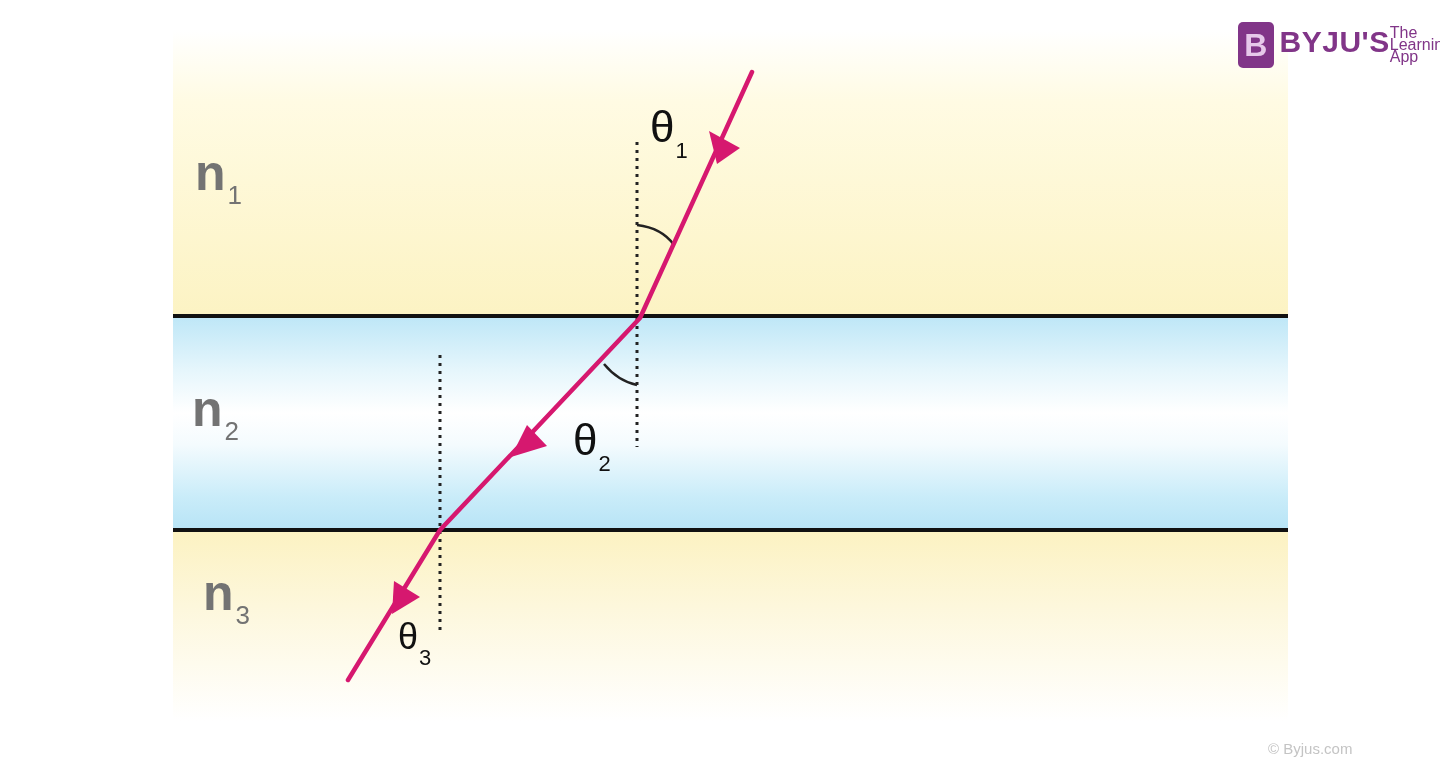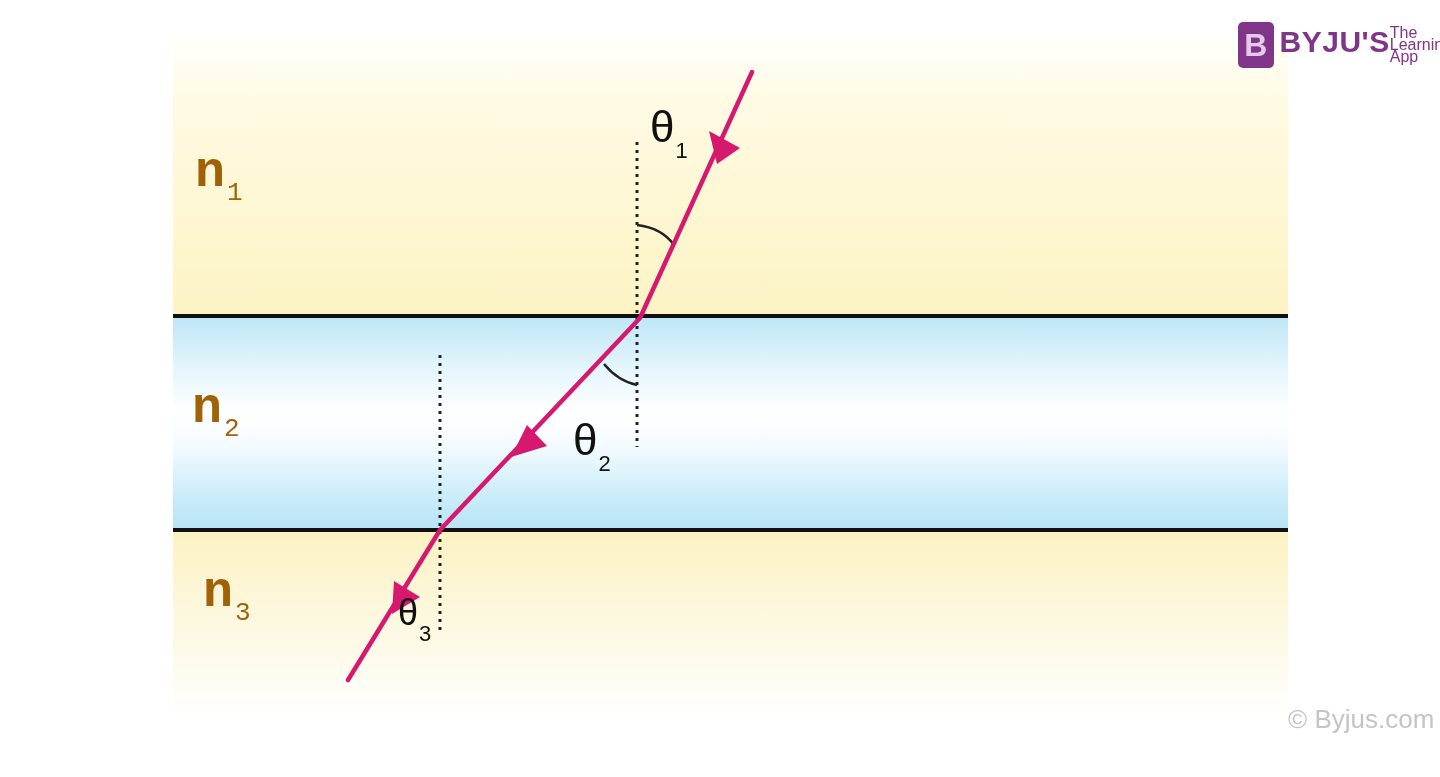--- a/index.html
+++ b/index.html
@@ -19,43 +19,43 @@
   }
   .band-bot {
     top: 531px; height: 190px;
     background: linear-gradient(to bottom, #fcf2c2 0%, #fdf7dc 40%, rgba(255,253,240,0) 100%);
   }
   .boundary { position: absolute; left: 173px; width: 1115px; height: 4px; background: #111; }
   .boundary-1 { top: 314px; }
   .boundary-2 { top: 528px; }
   svg.diagram { position: absolute; left: 0; top: 0; }
   .medium-label {
-    position: absolute; font-weight: bold; font-size: 50px; color: #a16207; line-height: 1;
-    font-family: Liberation Mono, monospace;
+    position: absolute; font-weight: bold; font-size: 50px; color: #737373; line-height: 1;
+    font-family: Liberation Sans, sans-serif;
   }
   .medium-label .sub { font-size: 26px; font-weight: normal; position: relative; top: 14px; margin-left: 2px; }
   .angle-label {
     position: absolute; font-size: 44px; color: #111; line-height: 1;
     font-family: Liberation Sans, sans-serif;
   }
   .angle-label .sub { font-size: 22px; position: relative; top: 16px; margin-left: 1px; }
   .logo {
     position: absolute; left: 1238px; top: 22px; display: flex; align-items: center;
   }
   .logo-mark {
     width: 46px; height: 46px; background: #813588; border-radius: 5px;
     display: flex; align-items: center; justify-content: center;
     color: #e6c8ea; font-weight: bold; font-size: 32px;
     font-family: "Liberation Sans", sans-serif;
   }
   .logo-text { margin-left: 6px; display: flex; flex-direction: row; }
   .logo-name { color: #813588; font-weight: bold; font-size: 30px; line-height: 30px; letter-spacing: 0.5px; }
   .logo-tag { color: #813588; font-size: 16px; line-height: 12px; }
   .watermark {
-    position: absolute; left: 1268px; top: 704px; color: #c4c4c4; font-size: 26px; margin-left: 20px;
+    position: absolute; left: 1268px; top: 740px; color: #c4c4c4; font-size: 15px;
   }
 </style>
 </head>
 <body>
 
 <div class="band band-top"></div>
 <div class="band band-mid"></div>
 <div class="band band-bot"></div>
 
 <div class="boundary boundary-1"></div>
@@ -86,21 +86,21 @@
 <div class="medium-label" style="left:203px; top:568px;">
   <span>n</span><span class="sub">3</span>
 </div>
 
 <div class="angle-label" style="left:650px; top:105px;">
   <span>θ</span><span class="sub">1</span>
 </div>
 <div class="angle-label" style="left:573px; top:418px;">
   <span>θ</span><span class="sub">2</span>
 </div>
-<div class="angle-label" style="left:398px; top:595px; font-size:36px;">
+<div class="angle-label" style="left:398px; top:619px; font-size:36px;">
   <span>θ</span><span class="sub">3</span>
 </div>
 
 <div class="logo">
   <div class="logo-mark">B</div>
   <div class="logo-text">
     <span class="logo-name">BYJU'S</span>
     <span class="logo-tag">The Learning App</span>
   </div>
 </div>

